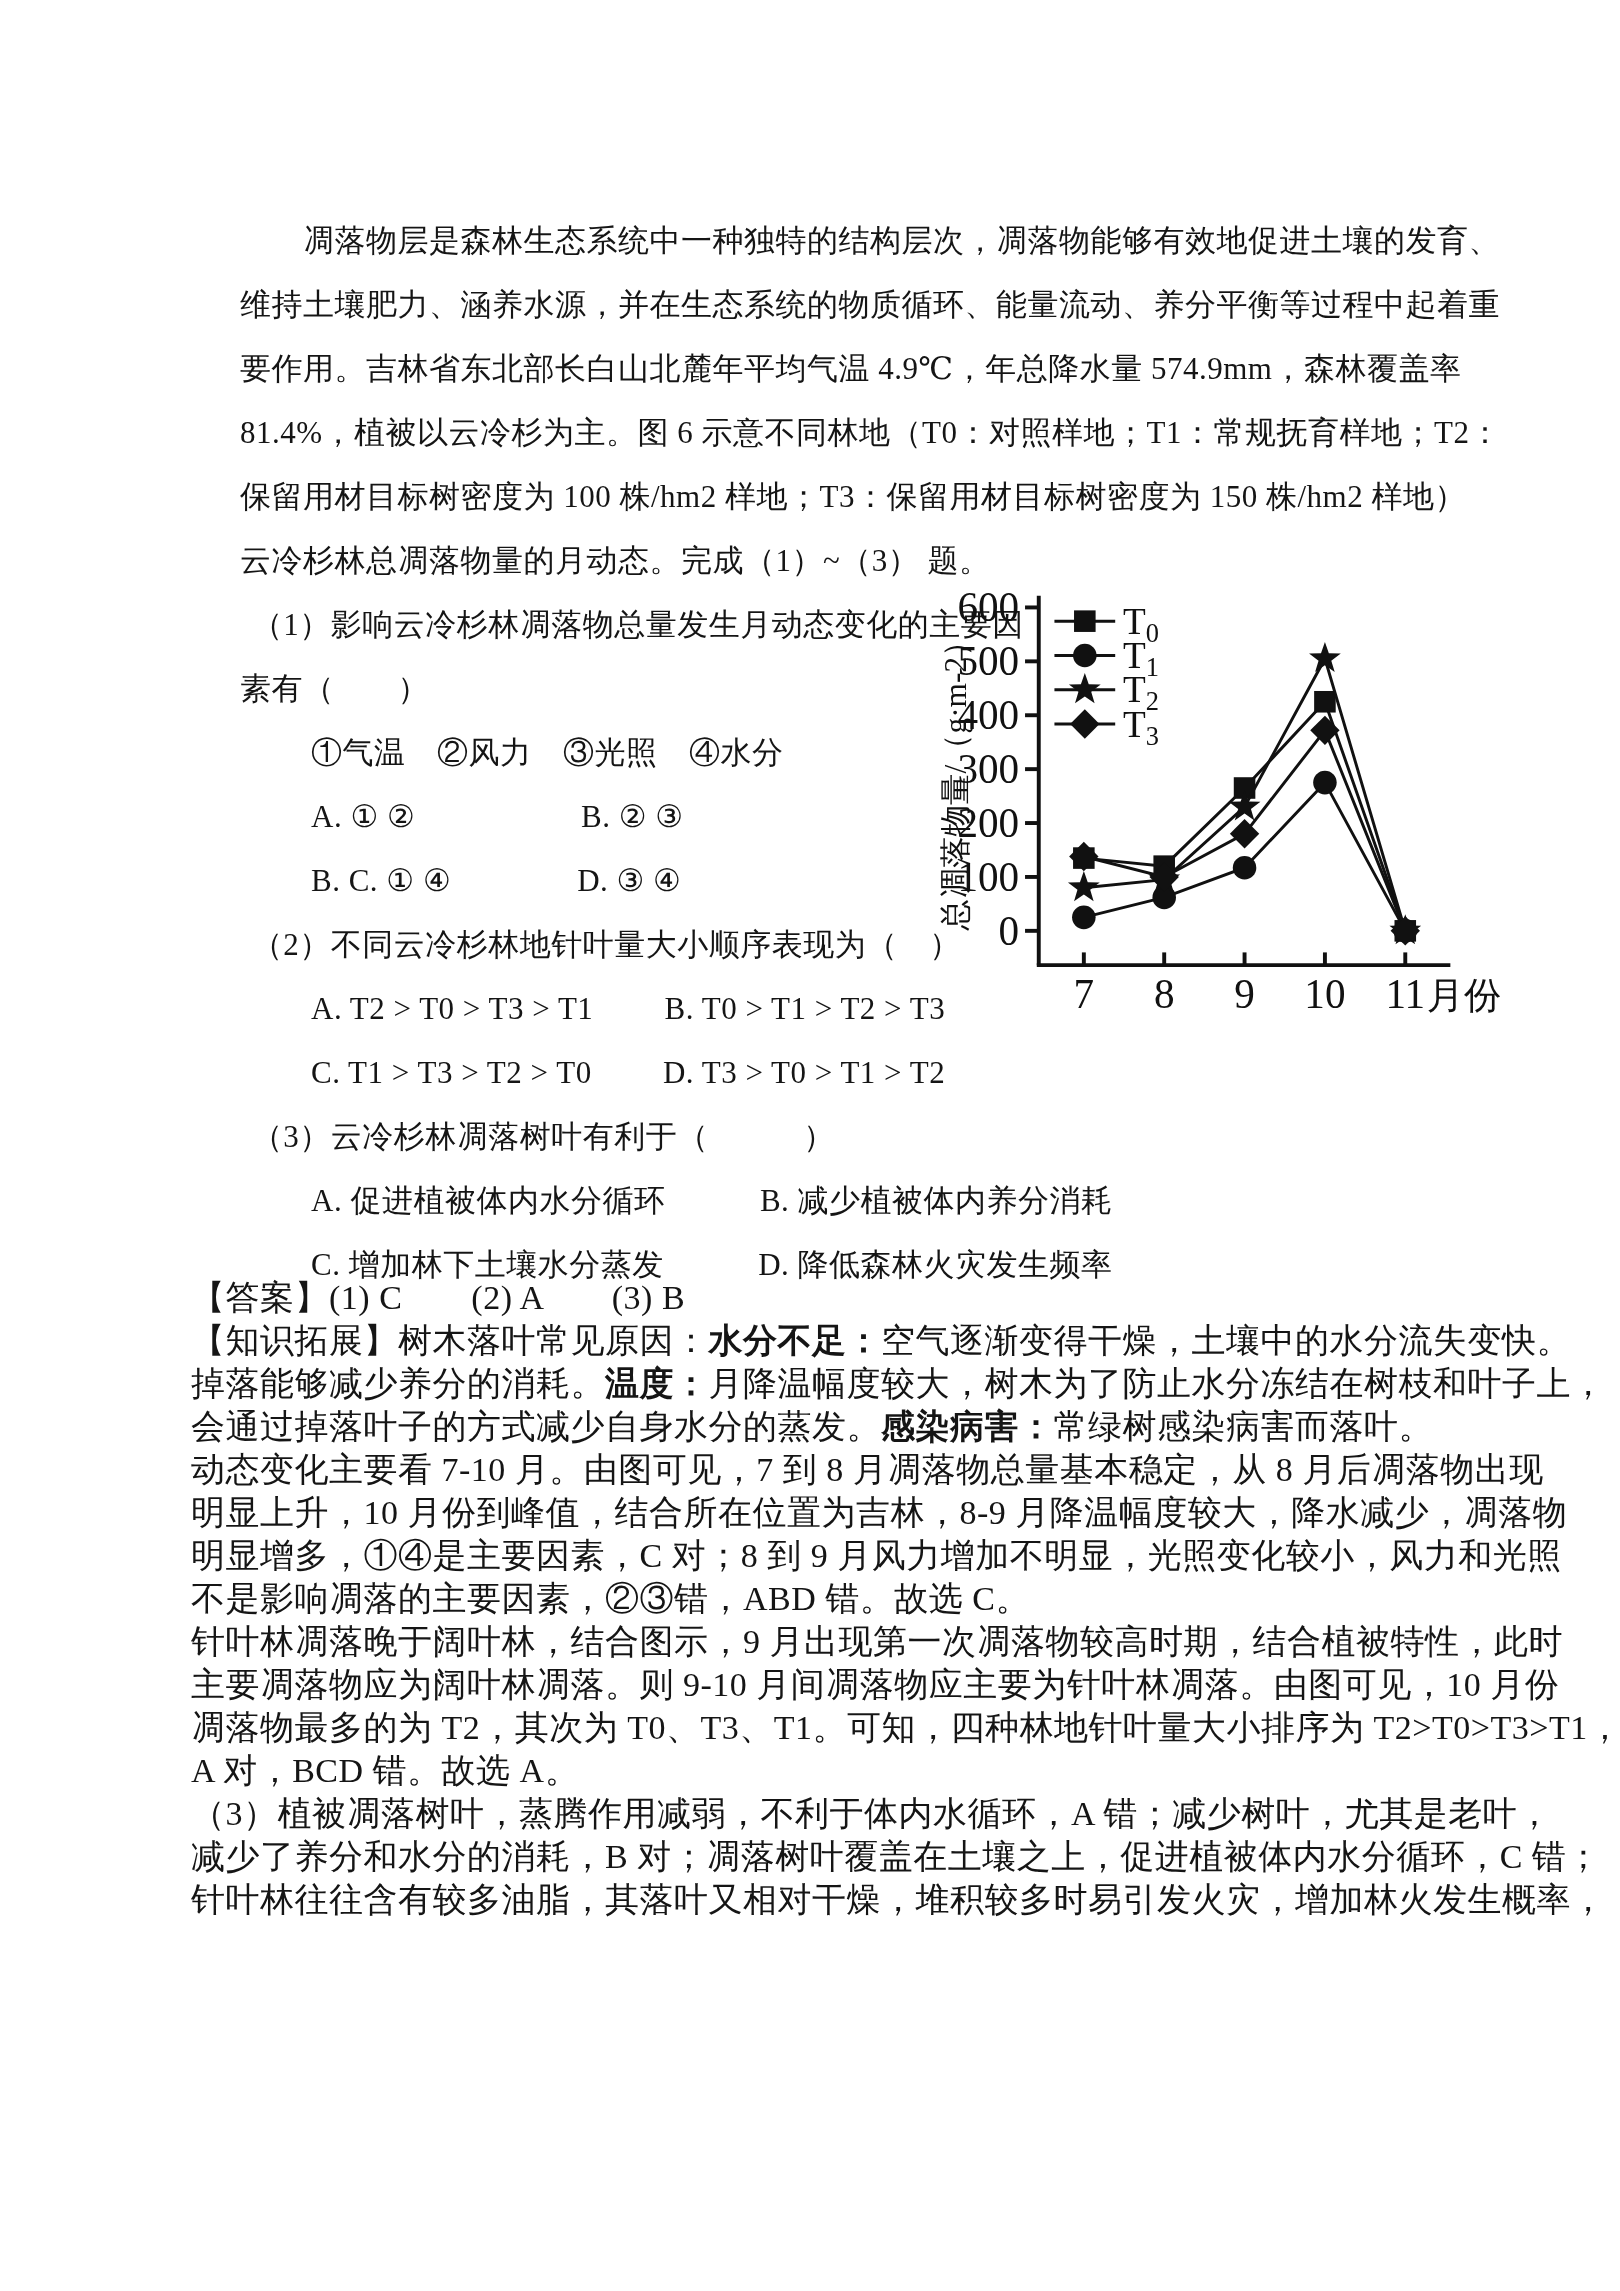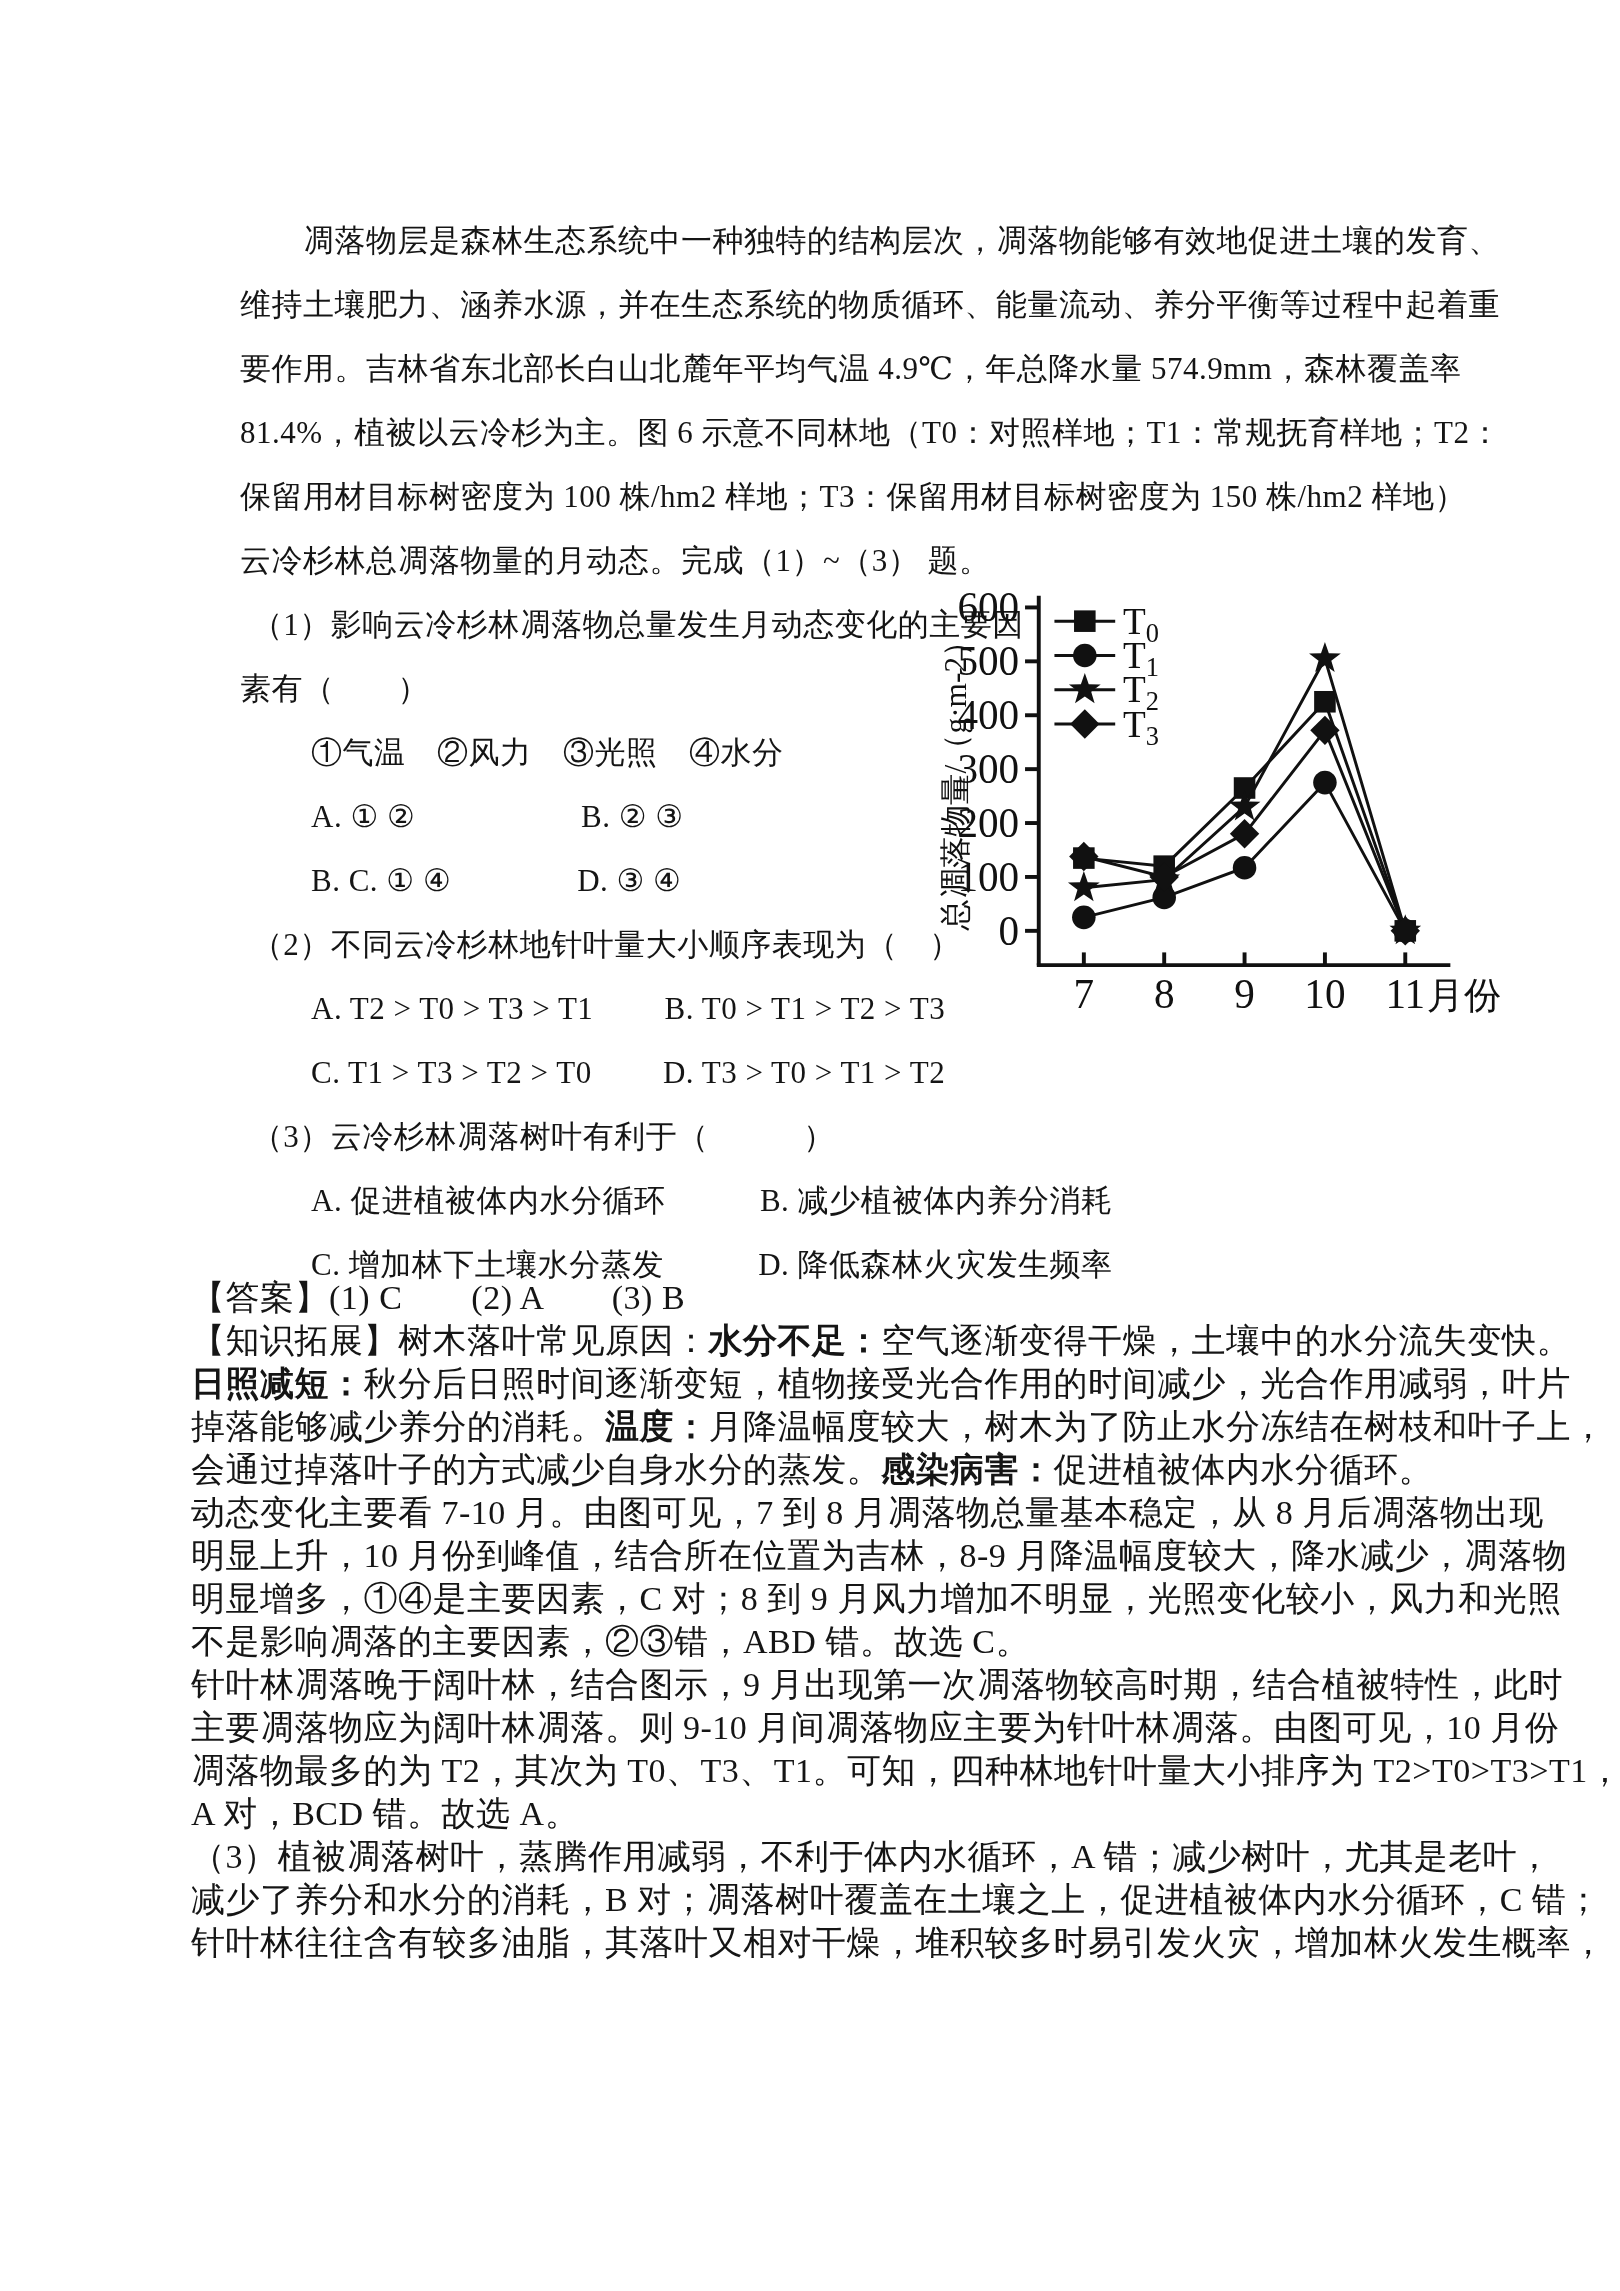--- a/index.html
+++ b/index.html
@@ -108,23 +108,22 @@
         <text x="198" y="135" font-size="38" fill="#111111">T<tspan dy="8" font-size="27">2</tspan></text>
         <line x1="128" y1="157" x2="190" y2="157" stroke="#111111" stroke-width="3"></line>
         <path d="M159,142L174,157L159,172L144,157Z" fill="#111111"></path>
         <text x="198" y="170" font-size="38" fill="#111111">T<tspan dy="8" font-size="27">3</tspan></text>
       </svg>
   </div>
 
   <div id="dense-section">
       <div class="dense-line"><span>【答案】(1) C　　(2) A　　(3) B</span></div>
       <div class="dense-line"><span>【知识拓展】树木落叶常见原因：</span><b>水分不足：</b><span>空气逐渐变得干燥，土壤中的水分流失变快。</span></div>
-      <div class="dense-line"><b>日照减短：</b><span>秋分后日照时间逐渐变短，植物接受光合作用的时间减少，光合作用减弱，叶片</span></div>
       <div class="dense-line"><span>掉落能够减少养分的消耗。</span><b>温度：</b><span>月降温幅度较大，树木为了防止水分冻结在树枝和叶子上，</span></div>
-      <div class="dense-line"><span>会通过掉落叶子的方式减少自身水分的蒸发。</span><b>感染病害：</b><span>促进植被体内水分循环。</span></div>
+      <div class="dense-line"><span>会通过掉落叶子的方式减少自身水分的蒸发。</span><b>感染病害：</b><span>常绿树感染病害而落叶。</span></div>
       <div class="dense-line"><span>动态变化主要看 7-10 月。由图可见，7 到 8 月凋落物总量基本稳定，从 8 月后凋落物出现</span></div>
       <div class="dense-line"><span>明显上升，10 月份到峰值，结合所在位置为吉林，8-9 月降温幅度较大，降水减少，凋落物</span></div>
       <div class="dense-line"><span>明显增多，①④是主要因素，C 对；8 到 9 月风力增加不明显，光照变化较小，风力和光照</span></div>
       <div class="dense-line"><span>不是影响凋落的主要因素，②③错，ABD 错。故选 C。</span></div>
       <div class="dense-line"><span>针叶林凋落晚于阔叶林，结合图示，9 月出现第一次凋落物较高时期，结合植被特性，此时</span></div>
       <div class="dense-line"><span>主要凋落物应为阔叶林凋落。则 9-10 月间凋落物应主要为针叶林凋落。由图可见，10 月份</span></div>
       <div class="dense-line"><span>凋落物最多的为 T2，其次为 T0、T3、T1。可知，四种林地针叶量大小排序为 T2&gt;T0&gt;T3&gt;T1，</span></div>
       <div class="dense-line"><span>A 对，BCD 错。故选 A。</span></div>
       <div class="dense-line"><span>（3）植被凋落树叶，蒸腾作用减弱，不利于体内水循环，A 错；减少树叶，尤其是老叶，</span></div>
       <div class="dense-line"><span>减少了养分和水分的消耗，B 对；凋落树叶覆盖在土壤之上，促进植被体内水分循环，C 错；</span></div>

